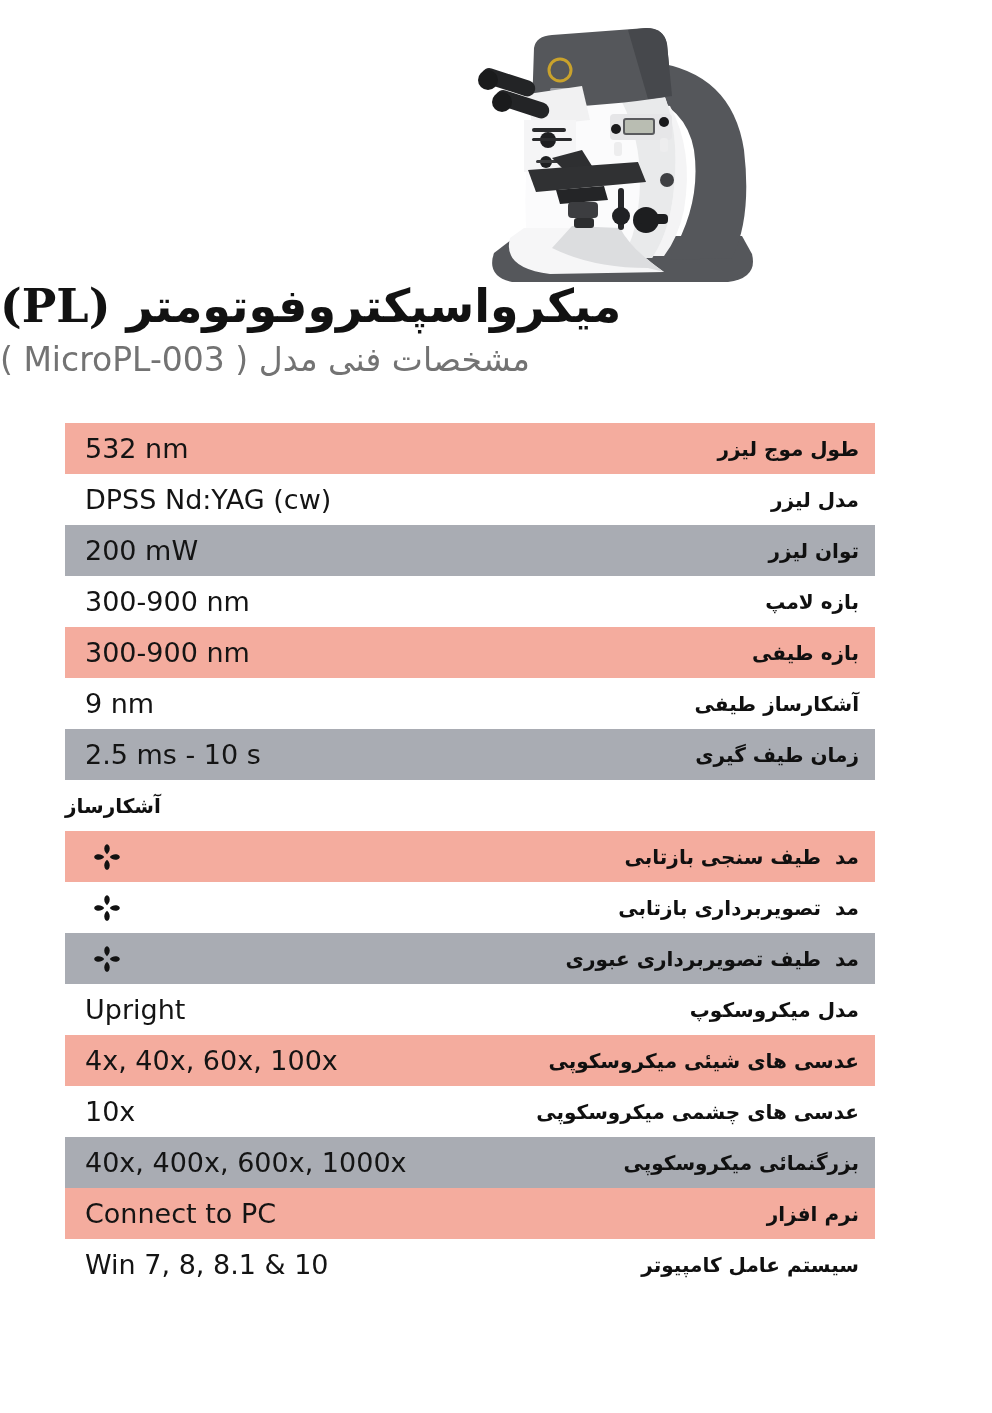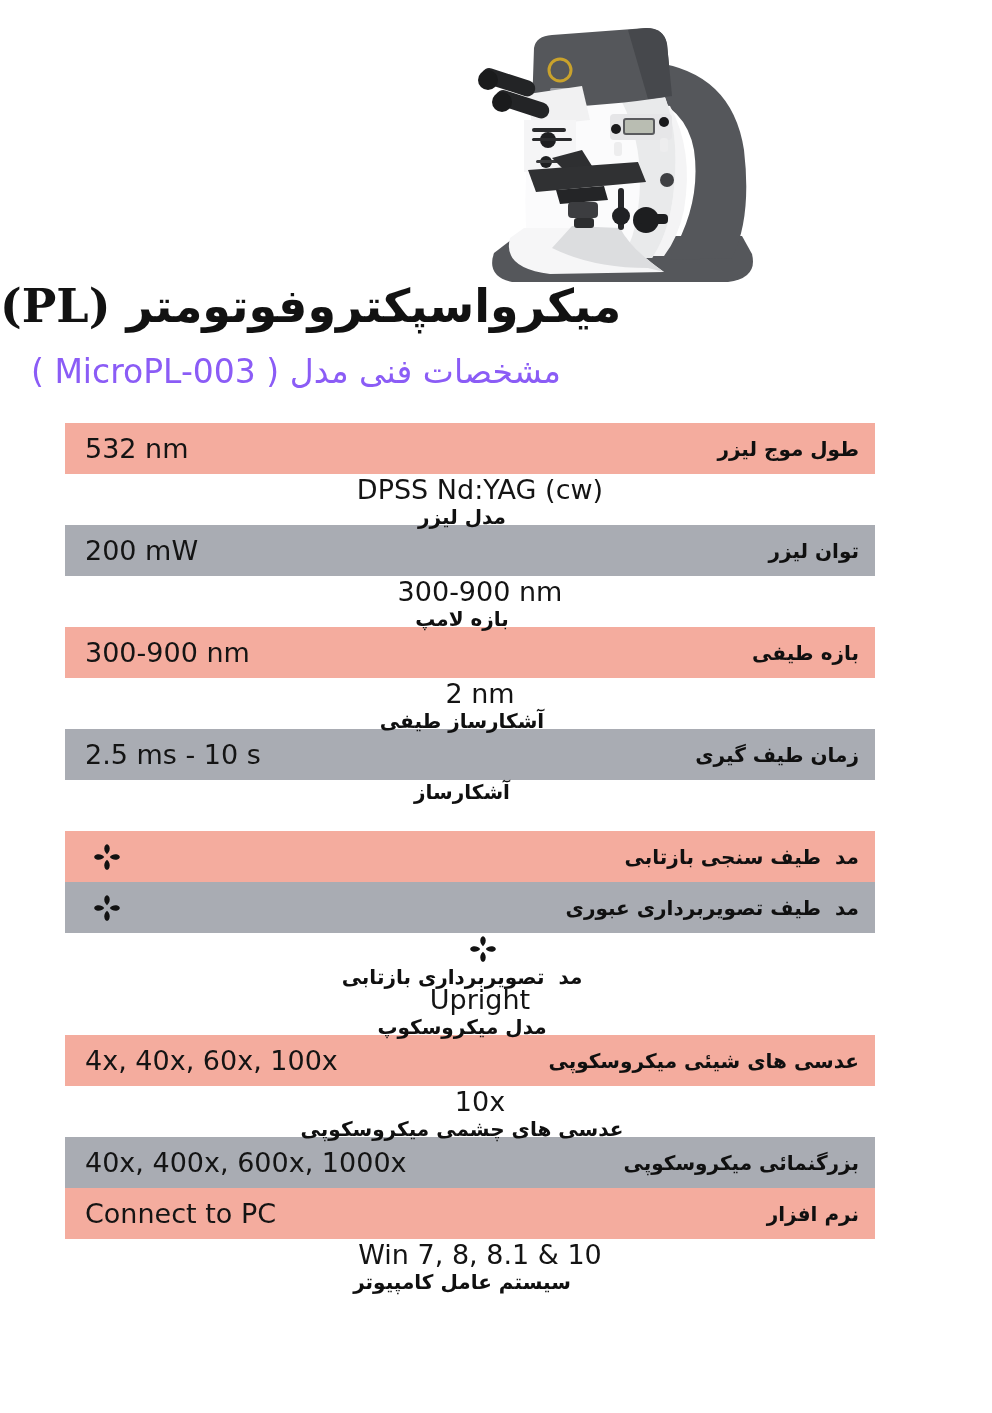--- a/index.html
+++ b/index.html
@@ -20,35 +20,35 @@
   }
   .title{
     font-size:46px;font-weight:bold;color:#121212;
     direction:rtl;line-height:1.25;letter-spacing:0;
   }
   .title .latin{
     font-family:"DejaVu Serif", serif;
     font-weight:bold;
   }
   .subtitle{
-    margin-top:16px;
-    font-size:33px;color:#8b5cf6;
-    direction:rtl;line-height:1.2;padding-left:31px;
+    margin-top:4px;
+    font-size:33px;color:#737373;
+    direction:rtl;line-height:1.2;
   }
   .spec-table{
     position:absolute;left:65px;top:423px;width:810px;
   }
   .row{
     height:51px;width:100%;
     display:flex;align-items:center;justify-content:space-between;
     box-sizing:border-box;
   }
   .row.salmon{background:var(--salmon,#f4ac9e);}
   .row.gray{background:var(--gray,#a9acb3);}
-  .row.white{background:transparent;flex-direction:column;}
+  .row.white{background:transparent;}
   .value{
     order:1;direction:ltr;
     padding-left:20px;
     font-size:27px;color:#141414;
     white-space:nowrap;
   }
   .label{
     order:2;direction:rtl;
     padding-right:16px;
     font-size:20px;font-weight:bold;color:#101010;
@@ -145,62 +145,62 @@
     </div>
     <div class="row white">
       <div class="value">300-900 nm</div>
       <div class="label">بازه لامپ</div>
     </div>
     <div class="row salmon">
       <div class="value">300-900 nm</div>
       <div class="label">بازه طیفی</div>
     </div>
     <div class="row white">
-      <div class="value">2 nm</div>
+      <div class="value">9 nm</div>
       <div class="label">آشکارساز طیفی</div>
     </div>
     <div class="row gray">
       <div class="value">2.5 ms - 10 s</div>
       <div class="label">زمان طیف گیری</div>
     </div>
     <div class="row white">
       <div class="label">آشکارساز</div>
     </div>
     <div class="row salmon">
       <div class="value">
         <svg class="petal-icon" viewBox="0 0 32 32">
     <path d="M16 13.2 C13.8 11.5 12.6 8.3 13.6 5.6 C14.1 4.2 15 3.2 16 3.2 C17 3.2 17.9 4.2 18.4 5.6 C19.4 8.3 18.2 11.5 16 13.2 Z" fill="#121212"></path>
     <path d="M16 18.8 C18.2 20.5 19.4 23.7 18.4 26.4 C17.9 27.8 17 28.8 16 28.8 C15 28.8 14.1 27.8 13.6 26.4 C12.6 23.7 13.8 20.5 16 18.8 Z" fill="#121212"></path>
     <path d="M13.2 16 C11.5 18.2 8.3 19.4 5.6 18.4 C4.2 17.9 3.2 17 3.2 16 C3.2 15 4.2 14.1 5.6 13.6 C8.3 12.6 11.5 13.8 13.2 16 Z" fill="#121212"></path>
     <path d="M18.8 16 C20.5 13.8 23.7 12.6 26.4 13.6 C27.8 14.1 28.8 15 28.8 16 C28.8 17 27.8 17.9 26.4 18.4 C23.7 19.4 20.5 18.2 18.8 16 Z" fill="#121212"></path>
   </svg>
       </div>
       <div class="label">مد  طیف سنجی بازتابی</div>
     </div>
-    <div class="row gray">
+    <div class="row white">
       <div class="value">
         <svg class="petal-icon" viewBox="0 0 32 32">
     <path d="M16 13.2 C13.8 11.5 12.6 8.3 13.6 5.6 C14.1 4.2 15 3.2 16 3.2 C17 3.2 17.9 4.2 18.4 5.6 C19.4 8.3 18.2 11.5 16 13.2 Z" fill="#121212"></path>
     <path d="M16 18.8 C18.2 20.5 19.4 23.7 18.4 26.4 C17.9 27.8 17 28.8 16 28.8 C15 28.8 14.1 27.8 13.6 26.4 C12.6 23.7 13.8 20.5 16 18.8 Z" fill="#121212"></path>
     <path d="M13.2 16 C11.5 18.2 8.3 19.4 5.6 18.4 C4.2 17.9 3.2 17 3.2 16 C3.2 15 4.2 14.1 5.6 13.6 C8.3 12.6 11.5 13.8 13.2 16 Z" fill="#121212"></path>
     <path d="M18.8 16 C20.5 13.8 23.7 12.6 26.4 13.6 C27.8 14.1 28.8 15 28.8 16 C28.8 17 27.8 17.9 26.4 18.4 C23.7 19.4 20.5 18.2 18.8 16 Z" fill="#121212"></path>
   </svg>
       </div>
-      <div class="label">مد  طیف تصویربرداری عبوری</div>
-    </div>
-    <div class="row white">
+      <div class="label">مد  تصویربرداری بازتابی</div>
+    </div>
+    <div class="row gray">
       <div class="value">
         <svg class="petal-icon" viewBox="0 0 32 32">
     <path d="M16 13.2 C13.8 11.5 12.6 8.3 13.6 5.6 C14.1 4.2 15 3.2 16 3.2 C17 3.2 17.9 4.2 18.4 5.6 C19.4 8.3 18.2 11.5 16 13.2 Z" fill="#121212"></path>
     <path d="M16 18.8 C18.2 20.5 19.4 23.7 18.4 26.4 C17.9 27.8 17 28.8 16 28.8 C15 28.8 14.1 27.8 13.6 26.4 C12.6 23.7 13.8 20.5 16 18.8 Z" fill="#121212"></path>
     <path d="M13.2 16 C11.5 18.2 8.3 19.4 5.6 18.4 C4.2 17.9 3.2 17 3.2 16 C3.2 15 4.2 14.1 5.6 13.6 C8.3 12.6 11.5 13.8 13.2 16 Z" fill="#121212"></path>
     <path d="M18.8 16 C20.5 13.8 23.7 12.6 26.4 13.6 C27.8 14.1 28.8 15 28.8 16 C28.8 17 27.8 17.9 26.4 18.4 C23.7 19.4 20.5 18.2 18.8 16 Z" fill="#121212"></path>
   </svg>
       </div>
-      <div class="label">مد  تصویربرداری بازتابی</div>
+      <div class="label">مد  طیف تصویربرداری عبوری</div>
     </div>
     <div class="row white">
       <div class="value">Upright</div>
       <div class="label">مدل میکروسکوپ</div>
     </div>
     <div class="row salmon">
       <div class="value">4x, 40x, 60x, 100x</div>
       <div class="label">عدسی های شیئی میکروسکوپی</div>
     </div>
     <div class="row white">

